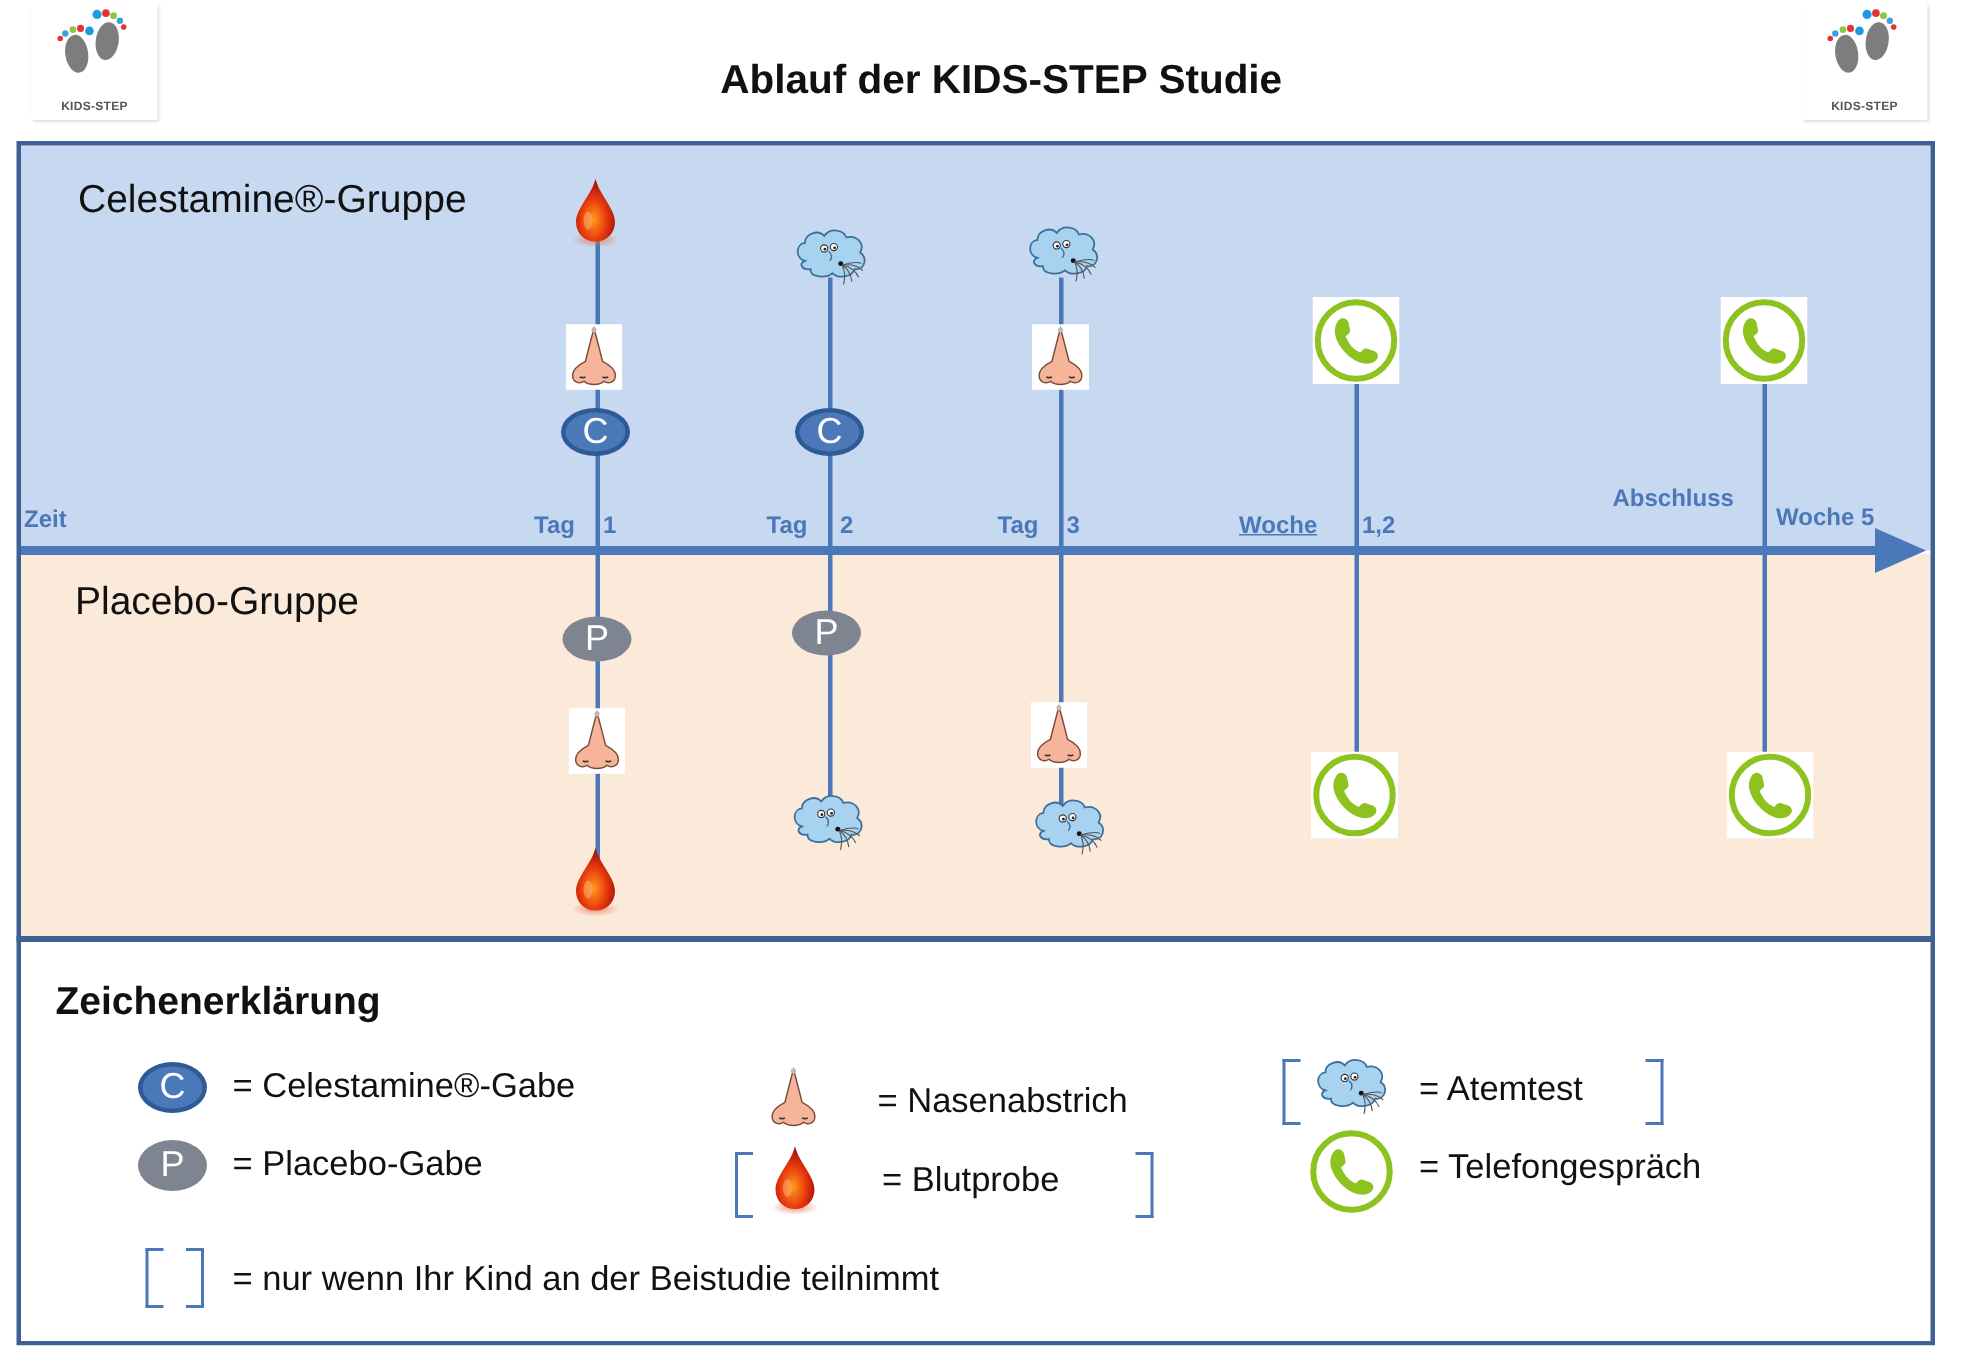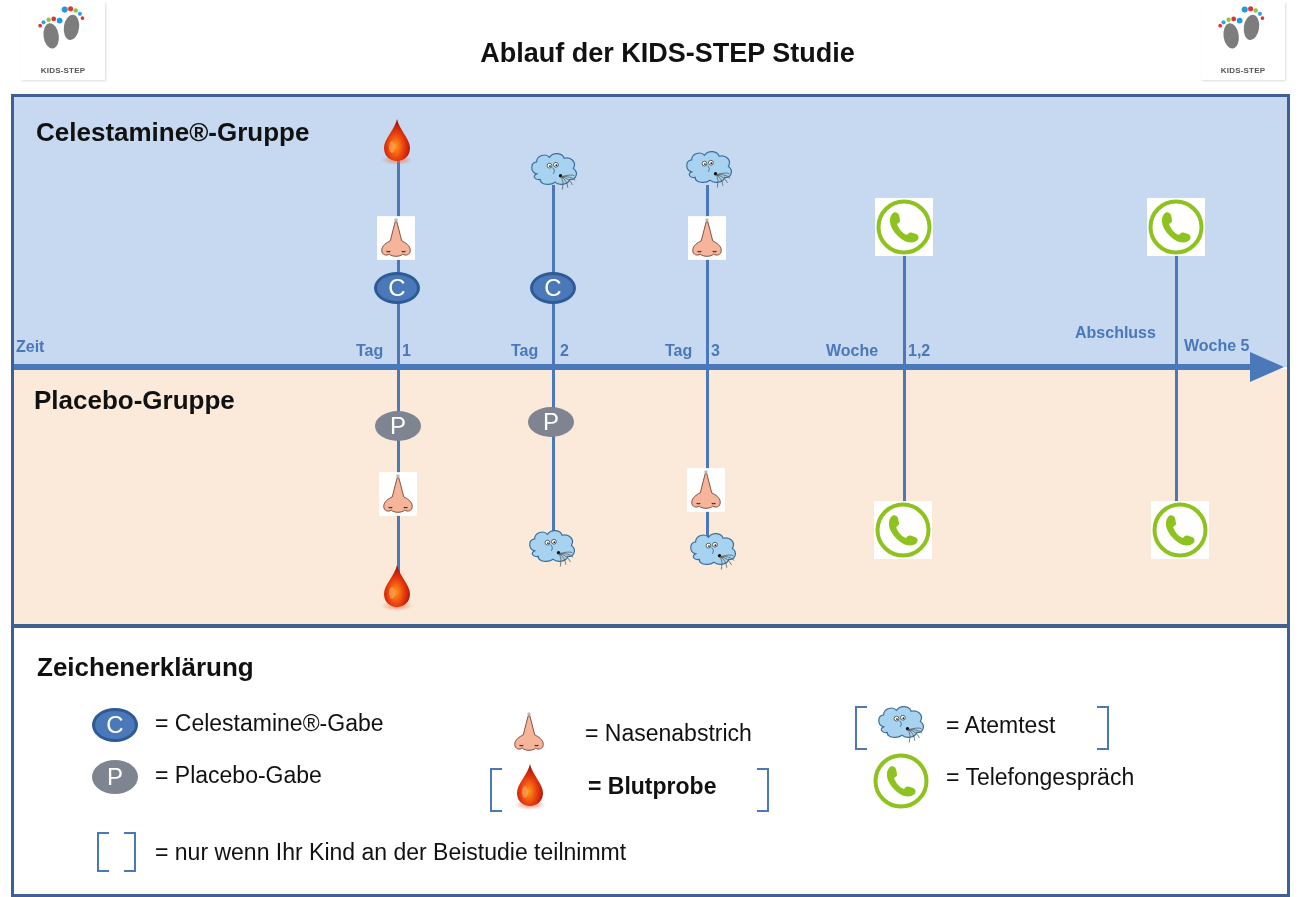--- a/index.html
+++ b/index.html
@@ -9,21 +9,21 @@
           box-shadow: 1px 1px 2px rgba(0,0,0,0.15); }
   .logo .logo-text { position:absolute; left:0; right:0; bottom:5px; text-align:center;
           font-size:8px; font-weight:bold; color:#555; letter-spacing:0.2px;margin-top:20px; }
   .title { position:absolute; top:38px; left:0; width:1311px; text-align:center;
            font-size:27px; font-weight:bold; color:#111;padding-left:12px; }
   .frame { position:absolute; left:11px; top:94px; width:1273px; height:797px;
            border:3px solid #3e6092; box-sizing:content-box; }
   .band-top { position:absolute; left:14px; top:97px; width:1273px; height:270px; background:#c7d9f0; }
   .band-bottom { position:absolute; left:14px; top:369px; width:1273px; height:255px; background:#fbe9da; }
   .band-sep { position:absolute; left:11px; top:624px; width:1279px; height:4px; background:#3e6092; }
-  .group-label { position:absolute; font-size:26px; font-weight:bold; color:#111; }
+  .group-label { position:absolute; font-size:26px; font-weight:normal; color:#111;margin-left:16px; }
   .axis-line { position:absolute; left:14px; top:364px; width:1240px; height:6px; background:#4a78b8; }
   .axis-arrow { position:absolute; left:1250px; top:352px; width:0; height:0;
                 border-top:15px solid transparent; border-bottom:15px solid transparent;
                 border-left:34px solid #4a78b8; }
   .axis-label { position:absolute; font-size:16px; font-weight:bold; color:#4a78b8; white-space:nowrap; }
   .vline { position:absolute; width:3px; background:#4a78b8; }
   .icon { position:absolute; }
   .marker { position:absolute; width:46px; height:30px; border-radius:50%;
             display:flex; align-items:center; justify-content:center; color:#fff;
             font-size:24px; font-family:"Liberation Sans", sans-serif; }
@@ -130,21 +130,21 @@
 <div class="axis-line"></div>
 <div class="axis-arrow"></div>
 <div class="axis-label" style="left:16px; top:338px;">Zeit</div>
 
 <div class="axis-label" style="left:356px; top:342px;">Tag</div>
 <div class="axis-label" style="left:402px; top:342px;">1</div>
 <div class="axis-label" style="left:511px; top:342px;">Tag</div>
 <div class="axis-label" style="left:560px; top:342px;">2</div>
 <div class="axis-label" style="left:665px; top:342px;">Tag</div>
 <div class="axis-label" style="left:711px; top:342px;">3</div>
-<div class="axis-label" style="left:826px; top:342px;">Woche</div>
+<div class="axis-label" style="left:826px; top:342px;text-decoration:underline;">Woche</div>
 <div class="axis-label" style="left:908px; top:342px;">1,2</div>
 <div class="axis-label" style="left:1075px; top:324px;">Abschluss</div>
 <div class="axis-label" style="left:1184px; top:337px;">Woche 5</div>
 
 <svg class="icon" style="left:377px; top:117px;" width="40" height="50">
     <use href="#sym-blood"></use>
   </svg>
 <svg class="icon" style="left:377px; top:216px;" width="38" height="44">
     <use href="#sym-nose"></use>
   </svg>
@@ -206,21 +206,21 @@
 
 <svg class="icon" style="left:510px; top:710px;" width="38" height="44">
     <use href="#sym-nose"></use>
   </svg>
 <div class="legend-text" style="left:585px; top:720px;">= Nasenabstrich</div>
 
 <div class="bracket left" style="left:490px; top:768px; height:40px;"></div>
 <svg class="icon" style="left:510px; top:762px;" width="40" height="50">
     <use href="#sym-blood"></use>
   </svg>
-<div class="legend-text" style="left:588px; top:773px;font-weight:bold;">= Blutprobe</div>
+<div class="legend-text" style="left:588px; top:773px;">= Blutprobe</div>
 <div class="bracket right" style="left:757px; top:768px; height:40px;"></div>
 
 <div class="bracket left" style="left:855px; top:706px; height:40px;"></div>
 <svg class="icon" style="left:872px; top:703px;" width="60" height="46">
     <use href="#sym-cloud"></use>
   </svg>
 <div class="legend-text" style="left:946px; top:712px;">= Atemtest</div>
 <div class="bracket right" style="left:1097px; top:706px; height:40px;"></div>
 
 <svg class="icon" style="left:872px; top:752px;" width="58" height="58">

